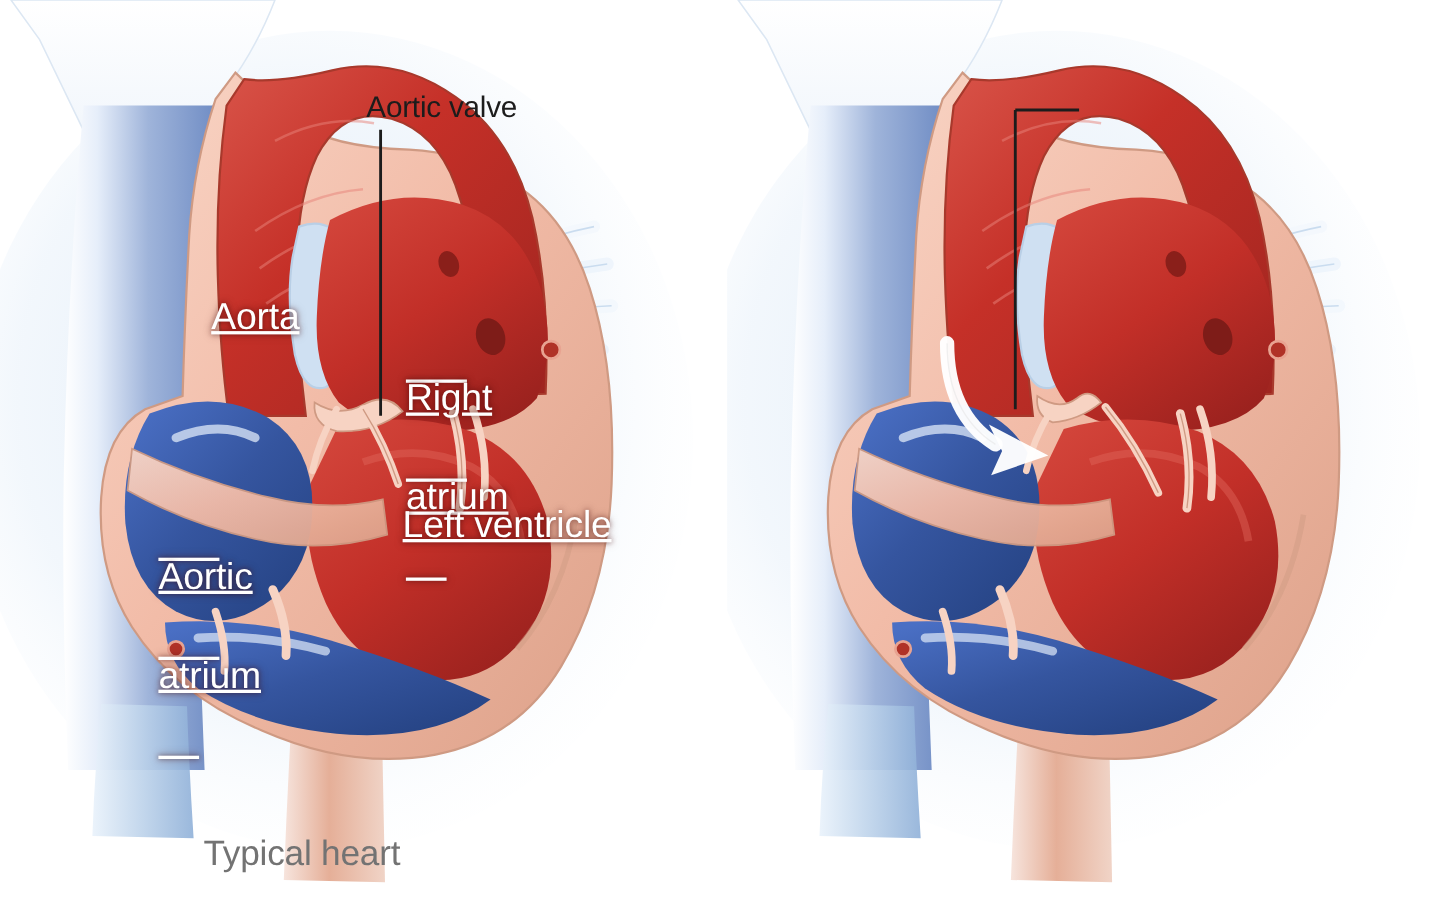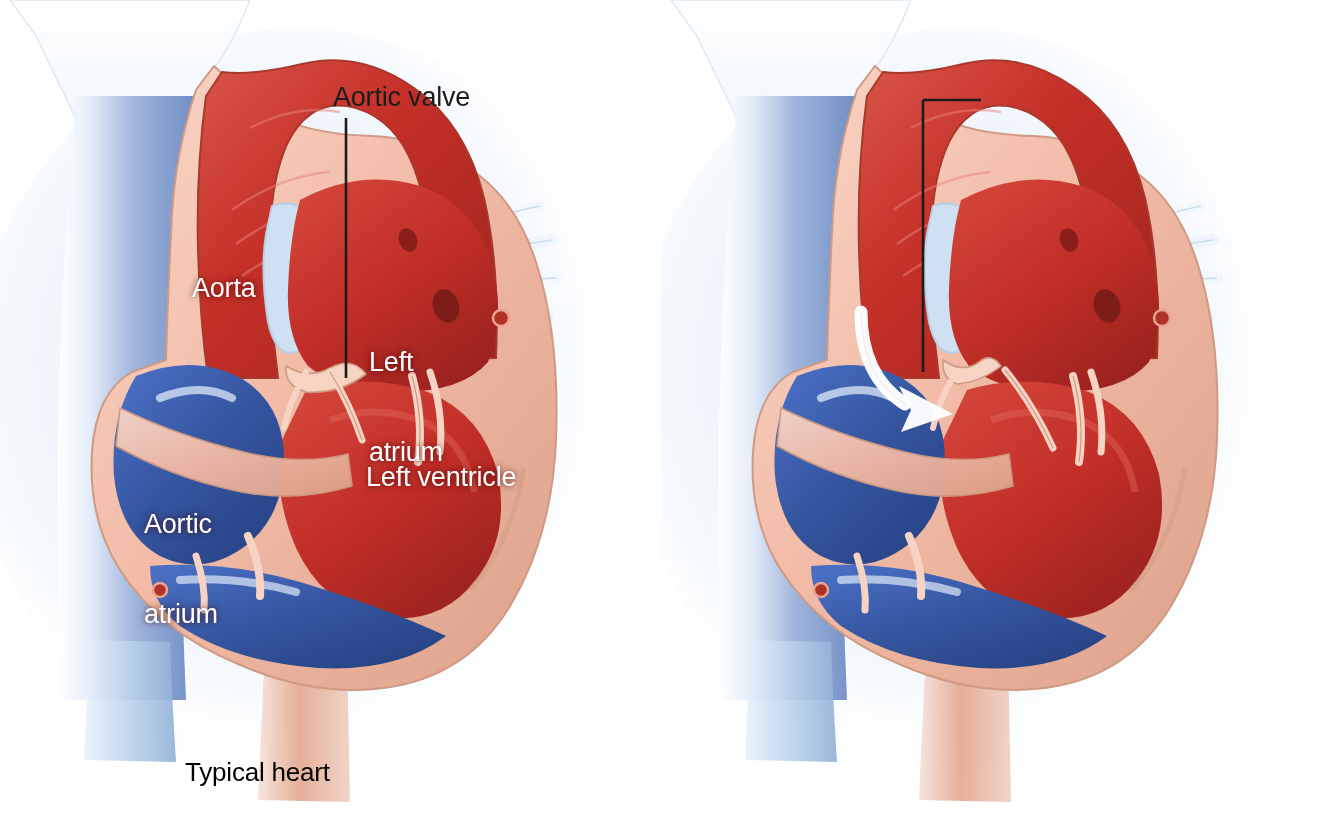--- a/index.html
+++ b/index.html
@@ -26,28 +26,29 @@
     pointer-events:none;
   }
   .callout{
     color:#1c1c1c;
     font-size:27px;
     line-height:31px;
     letter-spacing:-0.2px;
   }
   .inner-label{
     color:#ffffff;
-    font-size:27px;
+    font-size:34px;
     line-height:30px;
     letter-spacing:-0.2px;
     text-shadow:0 0 5px rgba(70,10,10,.55), 0 0 9px rgba(70,10,10,.35);
+    text-decoration:underline;
   }
   .caption{
-    color:#000000;
-    font-size:26px;
+    color:#737373;
+    font-size:32px;
     letter-spacing:-0.2px;
   }
 
   
   #lbl-aortic-valve{left:333px;top:82px;}
   #lbl-aorta{left:192px;top:273px;}
   #lbl-left-atrium{left:369px;top:287px;}
   #lbl-left-ventricle{left:366px;top:442px;margin-top:20px;}
   #lbl-right-atrium{left:144px;top:449px;}
   #lbl-right-ventricle{left:270px;top:590px;}
@@ -216,21 +217,21 @@
       <path d="M470 590 Q512 542 524 468" stroke="#d09b84" stroke-width="5" fill="none" opacity=".5"></path>
 
       <line x1="346" y1="118" x2="346" y2="378" stroke="#1c1c1c" stroke-width="2.6"></line>
     </svg>
 
     <div class="anno callout" id="lbl-aortic-valve">Aortic valve</div>
 
     <div class="anno inner-label" id="lbl-aorta">Aorta</div>
 
     <div class="anno inner-label" id="lbl-left-atrium">
-      <div>Left</div>
+      <div>Right</div>
       <div>atrium</div>
     </div>
 
     <div class="anno inner-label" id="lbl-left-ventricle">Left ventricle</div>
 
     <div class="anno inner-label" id="lbl-right-atrium">
       <div>Aortic</div>
       <div>atrium</div>
     </div>
 

